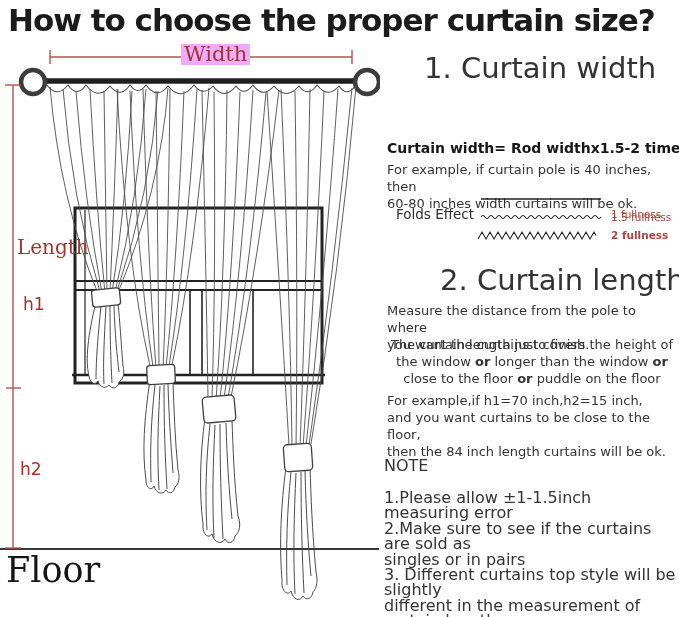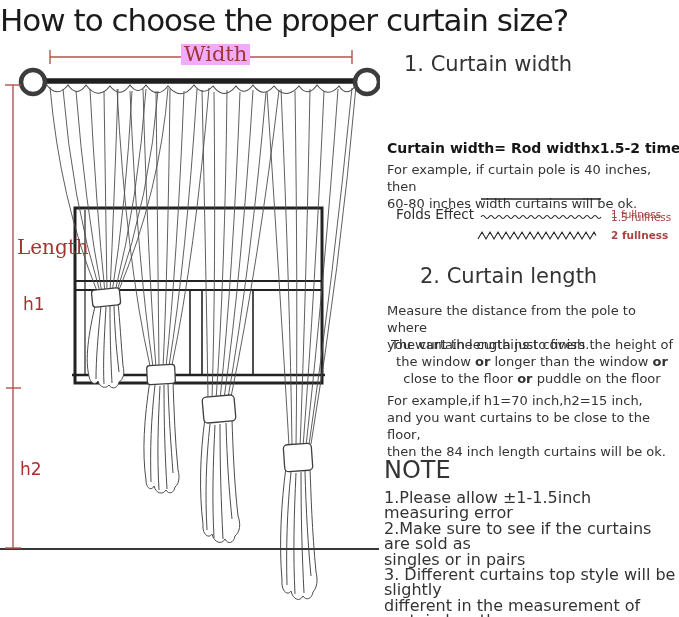--- a/index.html
+++ b/index.html
@@ -2,46 +2,46 @@
 <html><head>
 <meta charset="utf-8">
 <style>
   html,body{margin:0;padding:0;background:#fff;}
   .page{
     position:relative;width:679px;height:617px;background:#fff;overflow:hidden;
     font-family:"DejaVu Sans","Liberation Sans",sans-serif;color:#333;
   }
   .abs{position:absolute;}
   .page-title{
-    top:2px;left:0;width:564px;text-align:center;
-    font-size:31px;letter-spacing:-1px;color:#1b1b1b;white-space:nowrap;
+    top:2px;left:8px;width:564px;text-align:center;
+    font-size:31px;letter-spacing:-1px;color:#1b1b1b;white-space:nowrap;font-weight:bold;
   }
   
   .lbl-serif{font-family:"DejaVu Serif","Liberation Serif",serif;}
   .width-label{top:44px;left:181px;font-size:21px;color:#a03632;background:#f0abfc;padding:0 3px;line-height:1;}
   .length-label{top:237px;left:17px;font-size:20px;color:#a03632;line-height:1;}
   .h-label{font-size:17px;color:#ab2f2d;line-height:1;}
   .h1-label{top:296px;left:23px;}
   .h2-label{top:461px;left:20px;}
   .floor-label{top:551px;left:6px;font-size:35px;color:#151515;line-height:1.1;}
   
-  .sec-heading{font-size:21px;color:#333;line-height:1.1;white-space:nowrap;}
+  .sec-heading{font-size:29px;color:#333;line-height:1.1;white-space:nowrap;margin-left:20px;}
   .h-width{top:53px;left:404px;}
   .h-length{top:265px;left:420px;}
   .body-text{font-size:13px;line-height:17px;color:#333;white-space:pre-line;}
   .p-suggest{top:88px;left:387px;width:286px;}
   .formula{top:140px;left:387px;font-size:14px;font-weight:bold;color:#161616;white-space:nowrap;}
   .p-example40{top:161px;left:387px;width:286px;}
   .folds-label{top:206px;left:396px;font-size:13.5px;color:#2e2e2e;}
   .fullness-label{left:611px;font-size:10.5px;color:#a94440;line-height:12px;white-space:nowrap;}
   .f1{top:208px;text-align:right;} .f15{top:211px;} .f2{top:229px;font-weight:bold;}
   .p-measure{top:302px;left:387px;width:286px;}
   .p-covers{top:336px;left:387px;width:290px;text-align:center;}
   .p-example70{top:392px;left:387px;width:296px;}
-  .note-heading{top:456px;left:384px;font-size:24px;color:#343434;line-height:1.2;}
+  .note-heading{top:456px;left:384px;font-size:16px;color:#343434;line-height:1.2;}
   .notes{top:490px;left:384px;width:296px;font-size:16px;line-height:15.4px;color:#333;}
   .note-item{white-space:pre-line;}
   svg{display:block;}
 </style>
 </head>
 <body>
 
 <div class="page">
 
   <div class="abs page-title">How to choose the proper curtain size?</div>
@@ -149,20 +149,21 @@
       <line x1="5" y1="85" x2="21" y2="85"></line>
       <line x1="6" y1="388" x2="21" y2="388"></line>
       <line x1="5" y1="548" x2="21" y2="548"></line>
     </g>
   </svg>
 
   <div class="abs lbl-serif width-label">Width</div>
   <div class="abs lbl-serif length-label">Length</div>
   <div class="abs h-label h1-label">h1</div>
   <div class="abs h-label h2-label">h2</div>
+  <div class="abs lbl-serif floor-label">Floor</div>
 
   <div class="abs sec-heading h-width">1. Curtain width</div>
   <div class="abs formula">Curtain width= Rod widthx1.5-2 times</div>
   <div class="abs body-text p-example40">For example, if curtain pole is 40 inches, then
 60-80 inches width curtains will be ok.</div>
 
   <div class="abs folds-label">Folds Effect</div>
   <svg class="abs" style="left:475px;top:190px;" width="135" height="58" viewBox="0 0 135 58">
     <line x1="6" y1="9" x2="126" y2="9" stroke="#222" stroke-width="1.3"></line>
     <path d="M6,27 q2,-3 4,0 q2,3 4,0 q2,-3 4,0 q2,3 4,0 q2,-3 4,0 q2,3 4,0 q2,-3 4,0 q2,3 4,0 q2,-3 4,0 q2,3 4,0 q2,-3 4,0 q2,3 4,0 q2,-3 4,0 q2,3 4,0 q2,-3 4,0 q2,3 4,0 q2,-3 4,0 q2,3 4,0 q2,-3 4,0 q2,3 4,0 q2,-3 4,0 q2,3 4,0 q2,-3 4,0 q2,3 4,0 q2,-3 4,0 q2,3 4,0 q2,-3 4,0 q2,3 4,0 q2,-3 4,0 q2,3 4,0" fill="none" stroke="#222" stroke-width="1.1"></path>

